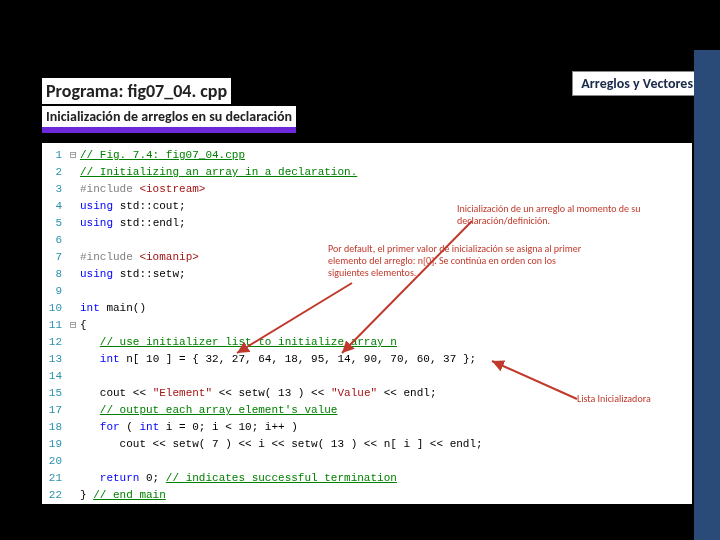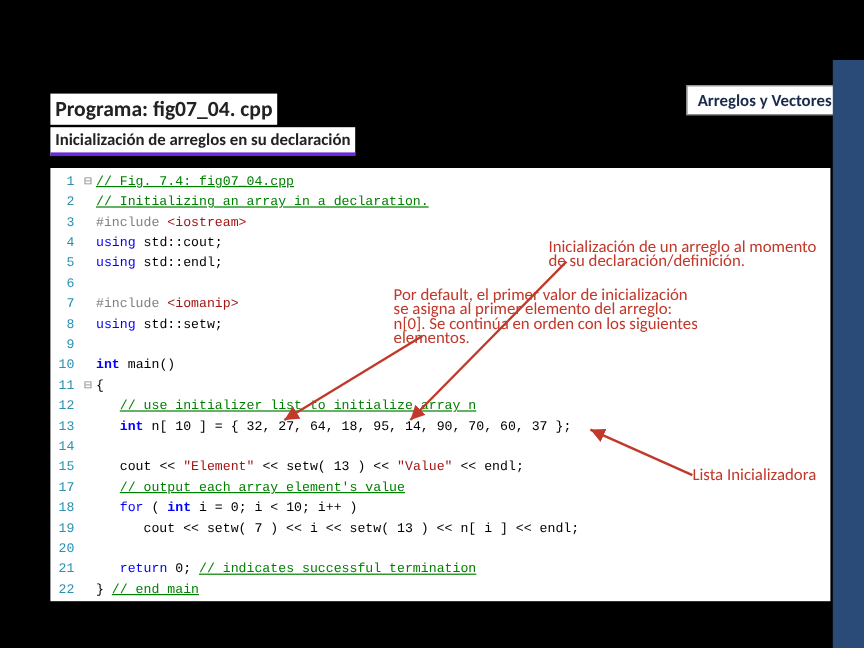--- a/index.html
+++ b/index.html
@@ -55,21 +55,21 @@
     padding: 2px 4px;
     margin-bottom: 2px;
   }
   .subtitle {
     font-size: 14px;
     font-weight: 700;
     color: #222;
     background: #fff;
     display: inline-block;
     padding: 2px 4px;
-    border-bottom: 3px solid #6d28d9;
+    border-bottom: 6px solid #6d28d9;
     margin-bottom: 10px;
   }
   .code-block {
     background: #fff;
     font-family: Consolas, "Courier New", monospace;
     font-size: 11px;
     line-height: 17px;
     padding: 4px 0 0 0;
     position: relative;
     width: 100%;
@@ -80,27 +80,27 @@
     text-align: right;
     color: #2b91af;
     padding-right: 8px;
     flex-shrink: 0;
   }
   .gut { width: 10px; color: #888; flex-shrink: 0; }
   .c-comment { color: #008000; text-decoration: underline; }
   .c-keyword { color: #0000ff; }
   .c-pp { color: #808080; margin-top: 48px; }
   .c-string { color: #a31515; }
-  .c-type { color: #0000ff; font-weight: bold; }
+  .c-type { color: #0000ff; }
   .c-plain { color: #000; }
   .annot {
     position: absolute;
     color: #c0392b;
     font-family: "Calibri", sans-serif;
-    font-size: 14px;
+    font-size: 10px;
     line-height: 12px;
     font-weight: 500;
   }
   .annot1 { top: 60px; left: 415px; width: 230px; }
   .annot2 { top: 100px; left: 286px; width: 260px; }
   .annot3 { top: 250px; left: 535px; width: 120px; }
   .annot4 { top: 362px; left: 190px; width: 360px; }
   svg.arrows {
     position: absolute;
     top: 0; left: 0;

